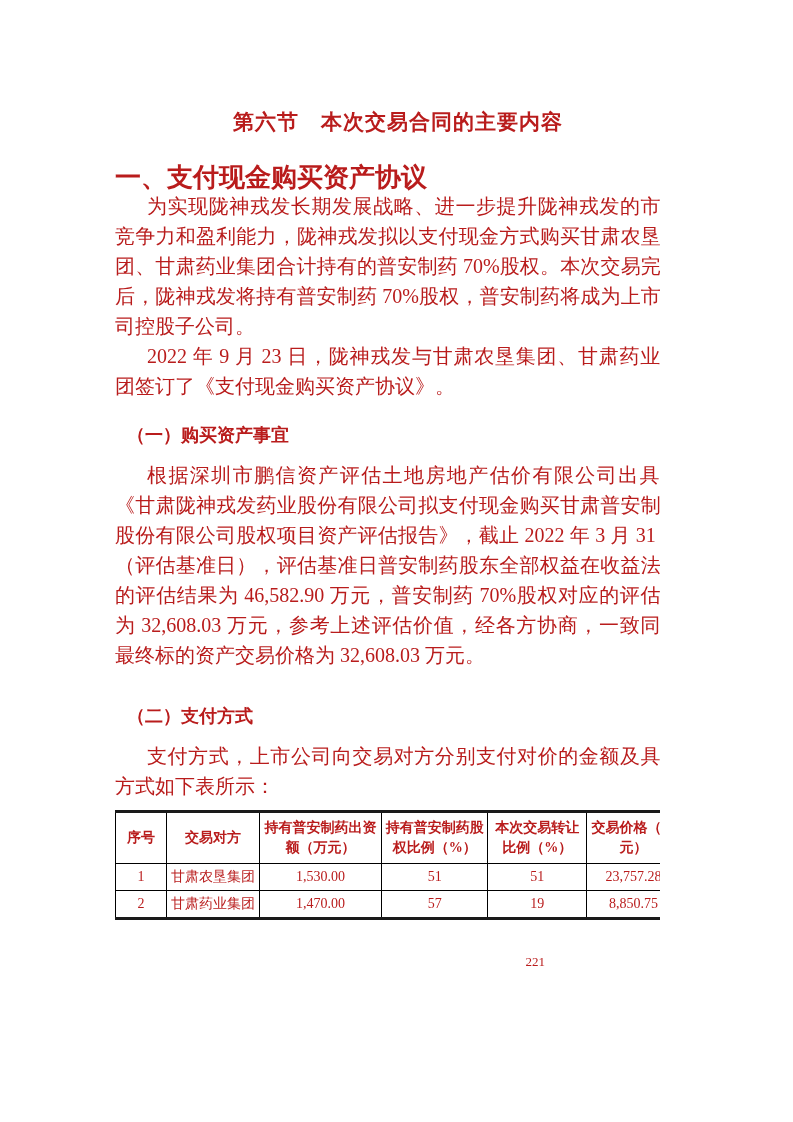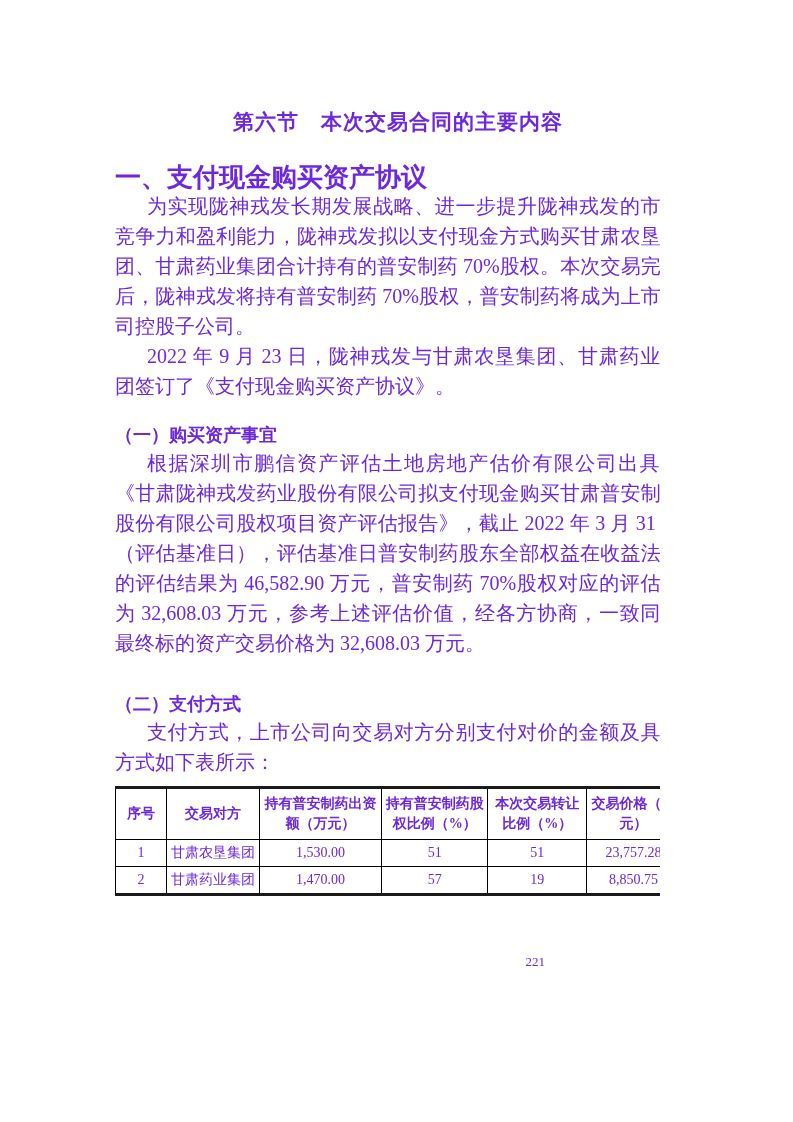--- a/index.html
+++ b/index.html
@@ -6,21 +6,21 @@
     margin: 0;
     padding: 0;
     background: #ffffff;
   }
   .page {
     position: relative;
     width: 660px;
     height: 1122px;
     background: #ffffff;
     overflow: hidden;
-    color: #6d28d9;
+    color: #b91c1c;
     font-family: "Liberation Serif", "DejaVu Serif", serif;
   }
   .content {
     position: absolute;
     left: 115px;
     top: 0;
     width: 566px;
   }
   .doc-title {
     margin: 106px 0 0 0;
@@ -37,21 +37,21 @@
     font-family: "Liberation Sans", "DejaVu Sans", sans-serif;
     font-weight: 700;
     font-size: 26px;
     line-height: 28px;
   }
   .h-sub {
     font-family: "Liberation Sans", "DejaVu Sans", sans-serif;
     font-weight: 700;
     font-size: 18px;
     line-height: 26px;
-    margin: 0;
+    margin: 12px;
   }
   .h-sub-a { margin-top: 21px; }
   .h-sub-b { margin-top: 33px; }
   p.body {
     margin: 0;
     font-size: 20px;
     line-height: 30px;
     text-align: justify;
     text-indent: 32px;
   }

